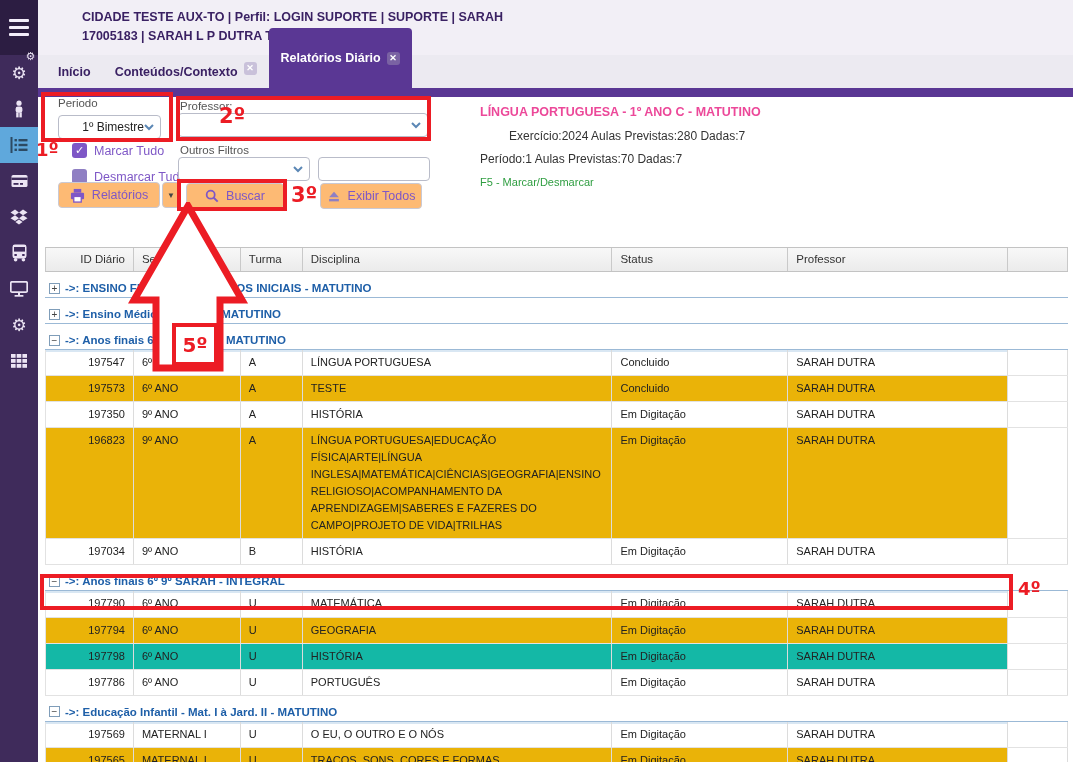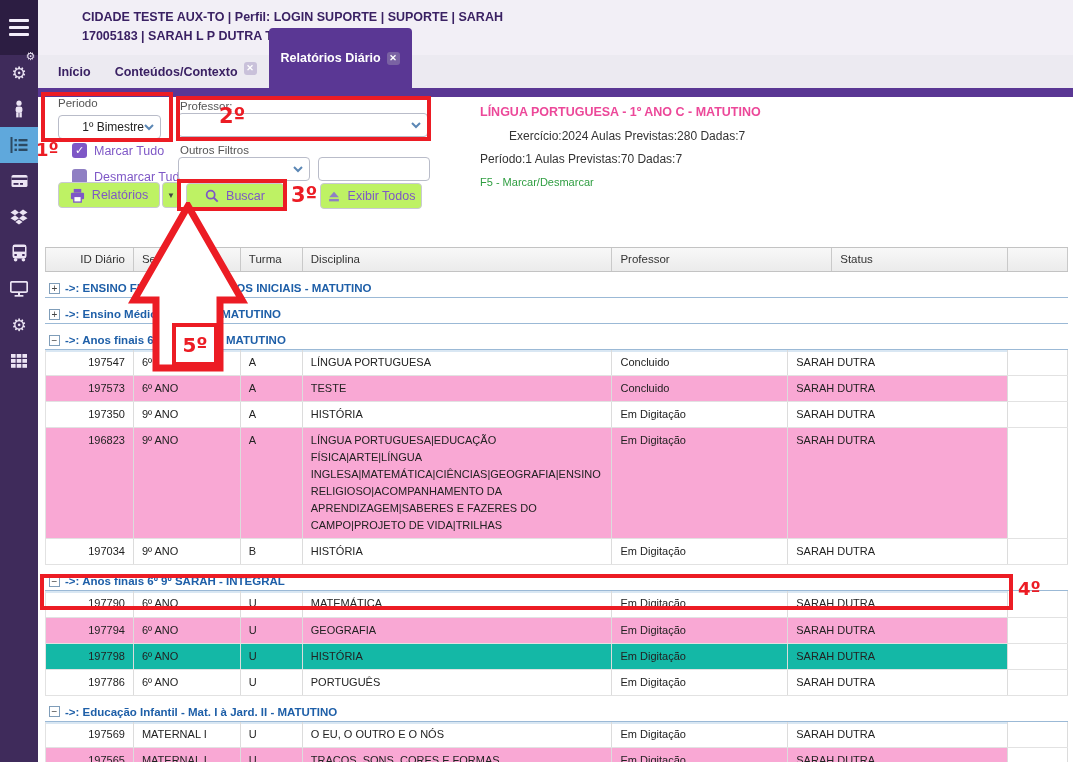--- a/index.html
+++ b/index.html
@@ -32,37 +32,37 @@
   
   .content { position:absolute; left:38px; top:97px; width:1035px; height:665px; background:#fff; }
   .flabel { position:absolute; font-size:11.5px; color:#555; }
   .sel, .tinput { position:absolute; background:#fff; border:1px solid #b9bcc9; border-radius:4px; height:24px; display:flex; align-items:center; justify-content:flex-end; padding:0 6px; font-size:12px; color:#222; cursor:pointer; }
   .tinput { cursor:text; }
   .chev svg { display:block; }
   .chk-row { position:absolute; display:flex; align-items:center; gap:7px; cursor:pointer; }
   .chk { width:15px; height:15px; border-radius:3px; background:#7e57c6; color:#fff; font-size:11px; line-height:15px; text-align:center; }
   .chk.empty { background:#8f7fc3; }
   .chk-row span.lbl { color:#7e57c6; font-size:12.5px; }
-  .btn { position:absolute; background:#bef264; border:1px solid #c9c9d4; border-radius:4px; display:flex; align-items:center; justify-content:center; gap:7px; color:#7e57c6; font-size:12.5px; cursor:pointer; }
+  .btn { position:absolute; background:#fdba74; border:1px solid #c9c9d4; border-radius:4px; display:flex; align-items:center; justify-content:center; gap:7px; color:#7e57c6; font-size:12.5px; cursor:pointer; }
   .btn svg { display:block; }
   .info-title { position:absolute; font-size:12.5px; font-weight:bold; color:#ec4899; }
   .info-line { position:absolute; font-size:12px; color:#333; }
   .info-hint { position:absolute; font-size:11px; color:#2f9e41; }
 
   
   .tablewrap { position:absolute; left:7px; top:113px; width:1023px; font-size:11px; color:#222; }
   .trow { display:flex; align-items:stretch; }
   .thead { height:25px; background:linear-gradient(#f8f8f8,#ebebeb); border-top:1px solid #c3c3c3; border-bottom:1px solid #c3c3c3; border-left:1px solid #c9c9c9;margin-top:37px; }
   .thead .cell { display:flex; align-items:center; font-size:11.5px; color:#333; border-right:1px solid #c9c9c9; }
   .cell { padding:4px 8px; line-height:1.55; }
   .c0{width:88px; text-align:right; justify-content:flex-end;} .c1{width:107px;} .c2{width:62px;} .c3{width:310px;} .c4{width:176px;} .c5{width:220px;} .c6{width:60px; border-right:1px solid #d9d9d9;}
   .drow { border-bottom:1px solid #e2e2e2; border-left:1px solid #e2e2e2; min-height:25px; cursor:pointer; }
   .drow .cell { border-right:1px solid #dcdcdc; }
   .drow .c0 { text-align:right; }
-  .drow.shaded .cell { background:#f9a8d4; }
+  .drow.shaded .cell { background:#eab308; }
   .drow.shaded .c6, .drow .c6 { background:#fff; }
   .drow.hl .cell { background:#14b8a6; }
   .drow.hl .c6 { background:#fff; }
   .grow { padding:10px 0 3px 4px; border-bottom:1px solid #9bb9d6; box-shadow:0 2px 0 #d9e7f3; color:#1e5fa8; font-weight:bold; font-size:11.5px; display:flex; align-items:center; gap:5px; cursor:pointer; background:#fff; }
   .gicon { width:11px; height:11px; border:1px solid #7f9db9; background:#fff; color:#444; font-size:10px; line-height:9px; text-align:center; font-weight:normal; flex:0 0 auto; }
 
   
   .ann { position:absolute; z-index:50; pointer-events:none; }
   .rbox { border:4px solid #ec1c24; background:transparent; }
   .rlbl { color:#ec1c24; font-weight:bold; font-size:18px; font-family:"DejaVu Sans", sans-serif; }
@@ -271,22 +271,22 @@
   <span class="info-line" style="left:442px; top:32px;margin-left:29px;">Exercício:2024 Aulas Previstas:280 Dadas:7</span>
   <span class="info-line" style="left:442px; top:55px;">Período:1 Aulas Previstas:70 Dadas:7</span>
   <span class="info-hint" style="left:442px; top:79px;">F5 - Marcar/Desmarcar</span>
 
   <div class="tablewrap" id="tablewrap">
       <div class="trow thead">
         <div class="cell c0">ID Diário</div>
         <div class="cell c1">Serie</div>
         <div class="cell c2">Turma</div>
         <div class="cell c3">Disciplina</div>
+        <div class="cell c4">Status</div>
         <div class="cell c5">Professor</div>
-        <div class="cell c4">Status</div>
         <div class="cell c6"></div>
       </div>
       <div class="grow">
         <span class="gicon">+</span>
         <span>-&gt;: ENSINO FUNDAMENTAL ANOS INICIAIS - MATUTINO</span>
       </div>
       <div class="grow">
         <span class="gicon">+</span>
         <span>-&gt;: Ensino Médio (Regular) - MATUTINO</span>
       </div>

